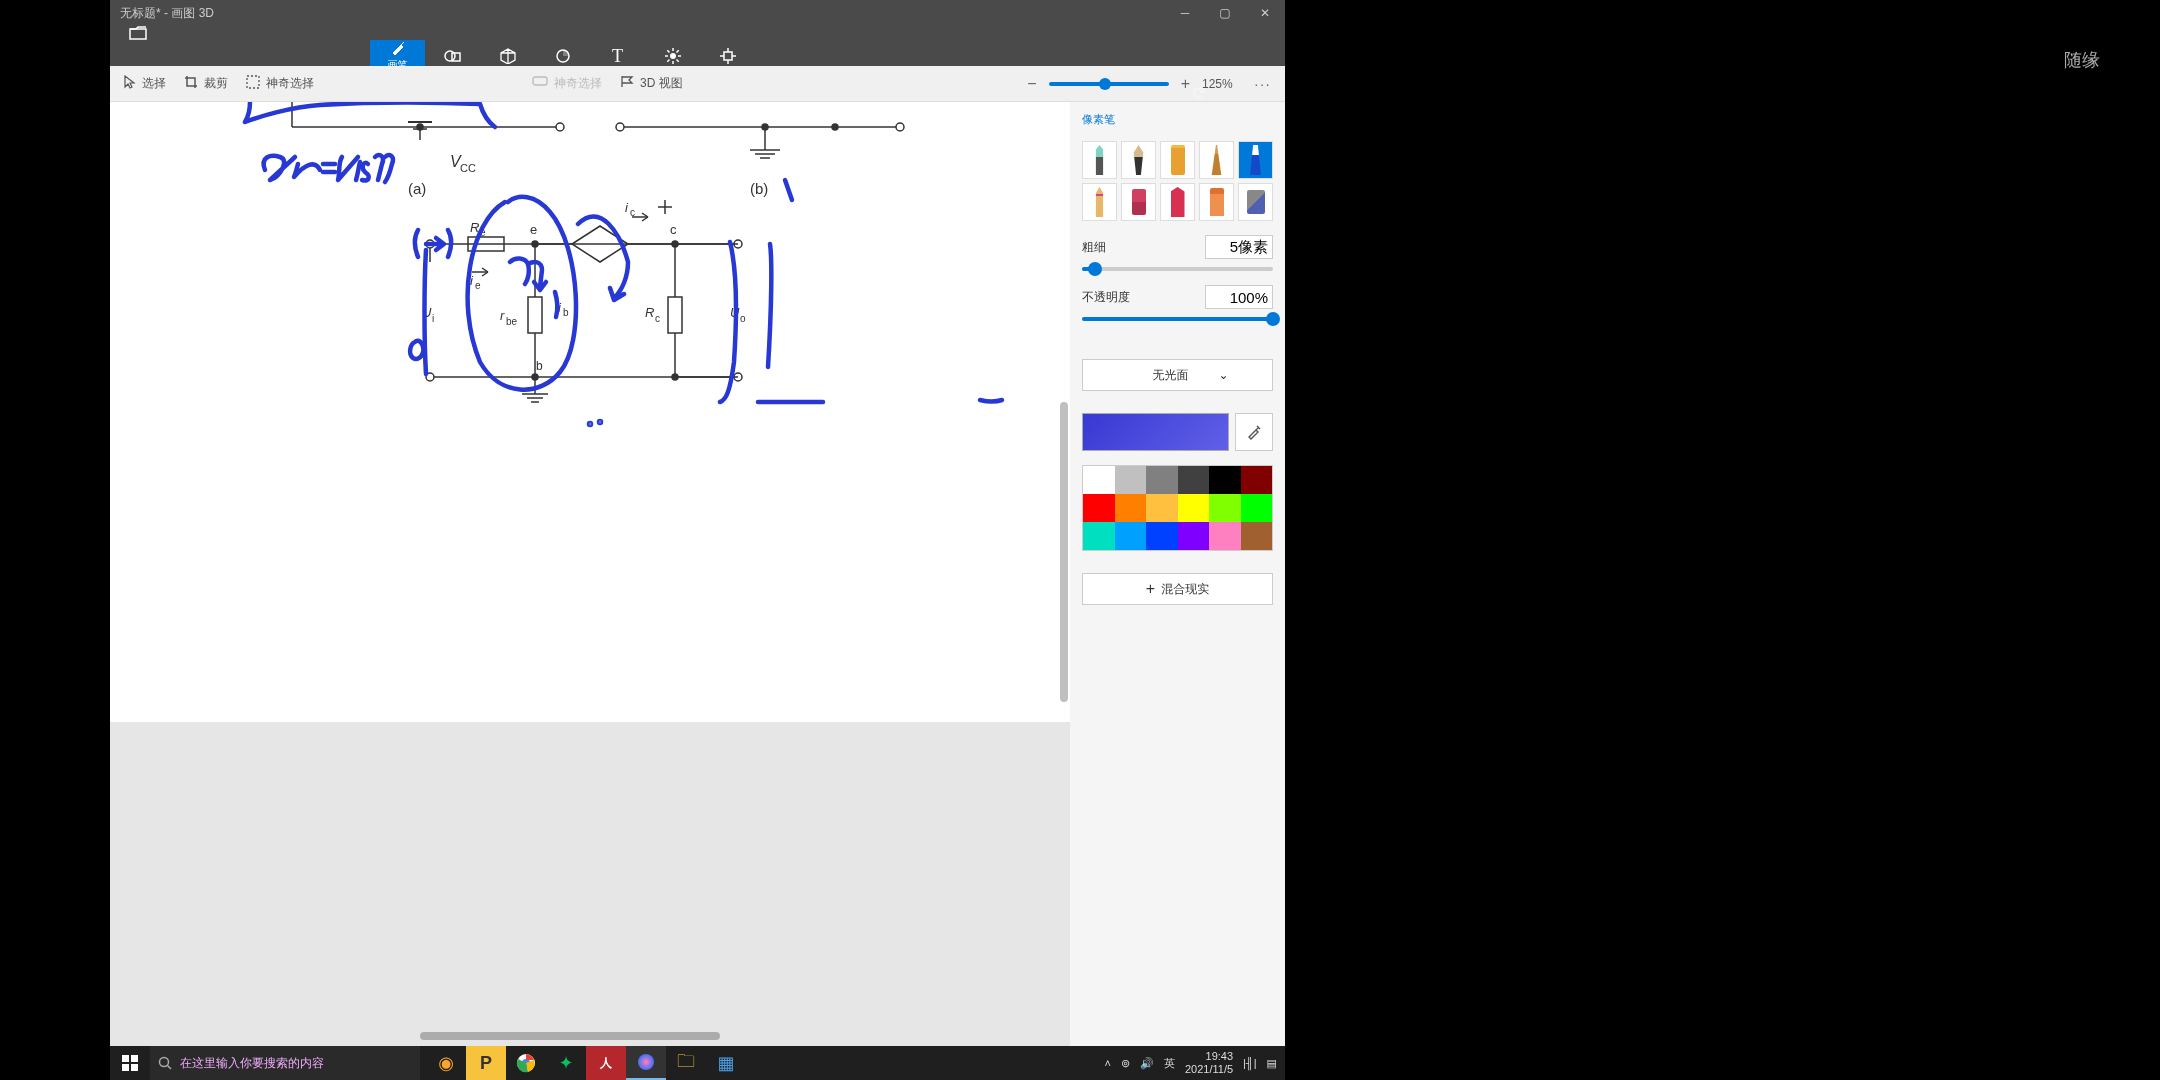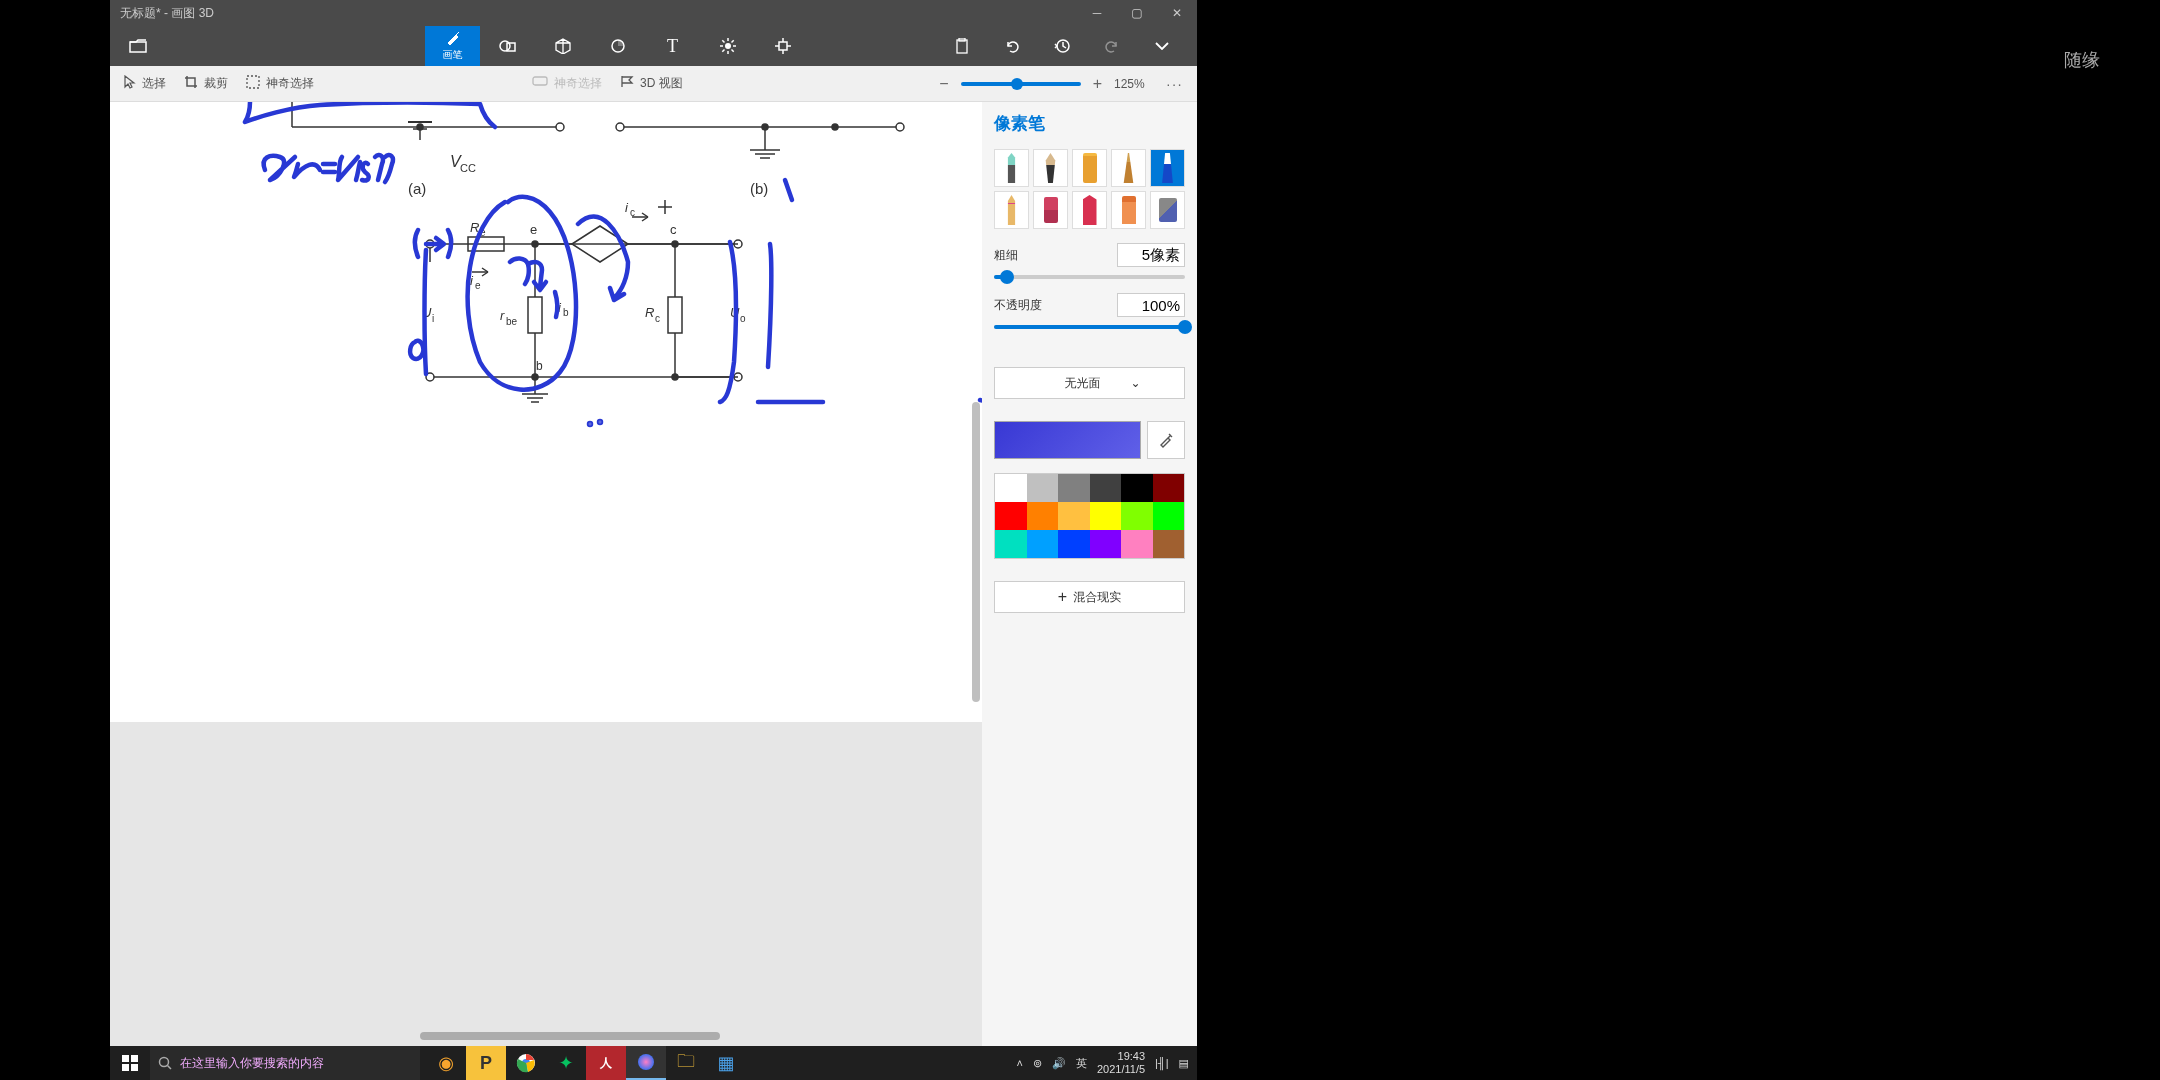--- a/index.html
+++ b/index.html
@@ -14,21 +14,21 @@
       background: #000;
       display: flex;
       overflow: hidden;
     }
     .left-black {
       width: 110px;
       height: 100%;
       background: #000;
     }
     .main-app {
-      width: 1087px;
+      width: 1175px;
       height: 100%;
       background: #fff;
       display: flex;
       flex-direction: column;
     }
     .right-black {
       flex: 1;
       height: 100%;
       background: #000;
       position: relative;
@@ -59,20 +59,21 @@
       align-items: center;
       justify-content: center;
       color: #ccc;
       font-size: 12px;
     }
     .toolbar-top {
       height: 40px;
       background: #4a4a4a;
       display: flex;
       align-items: stretch;
+      flex-direction: column;
     }
     .menu-btn {
       width: 55px;
       display: flex;
       align-items: center;
       justify-content: center;
       color: #fff;
     }
     .tool-tabs {
       display: flex;
@@ -194,22 +195,22 @@
       background: #f5f5f5;
       padding: 10px 12px 10px 12px;
       display: flex;
       flex-direction: column;
       gap: 14px;
       font-size: 12px;
       color: #333;
     }
     .panel-title {
       color: #0078d7;
-      font-size: 17px;
-      font-weight: 700;
+      font-size: 11px;
+      font-weight: 400;
     }
     .brush-grid {
       display: grid;
       grid-template-columns: repeat(5, 1fr);
       gap: 4px;
     }
     .brush-item {
       height: 38px;
       background: #fff;
       border: 1px solid #ddd;

